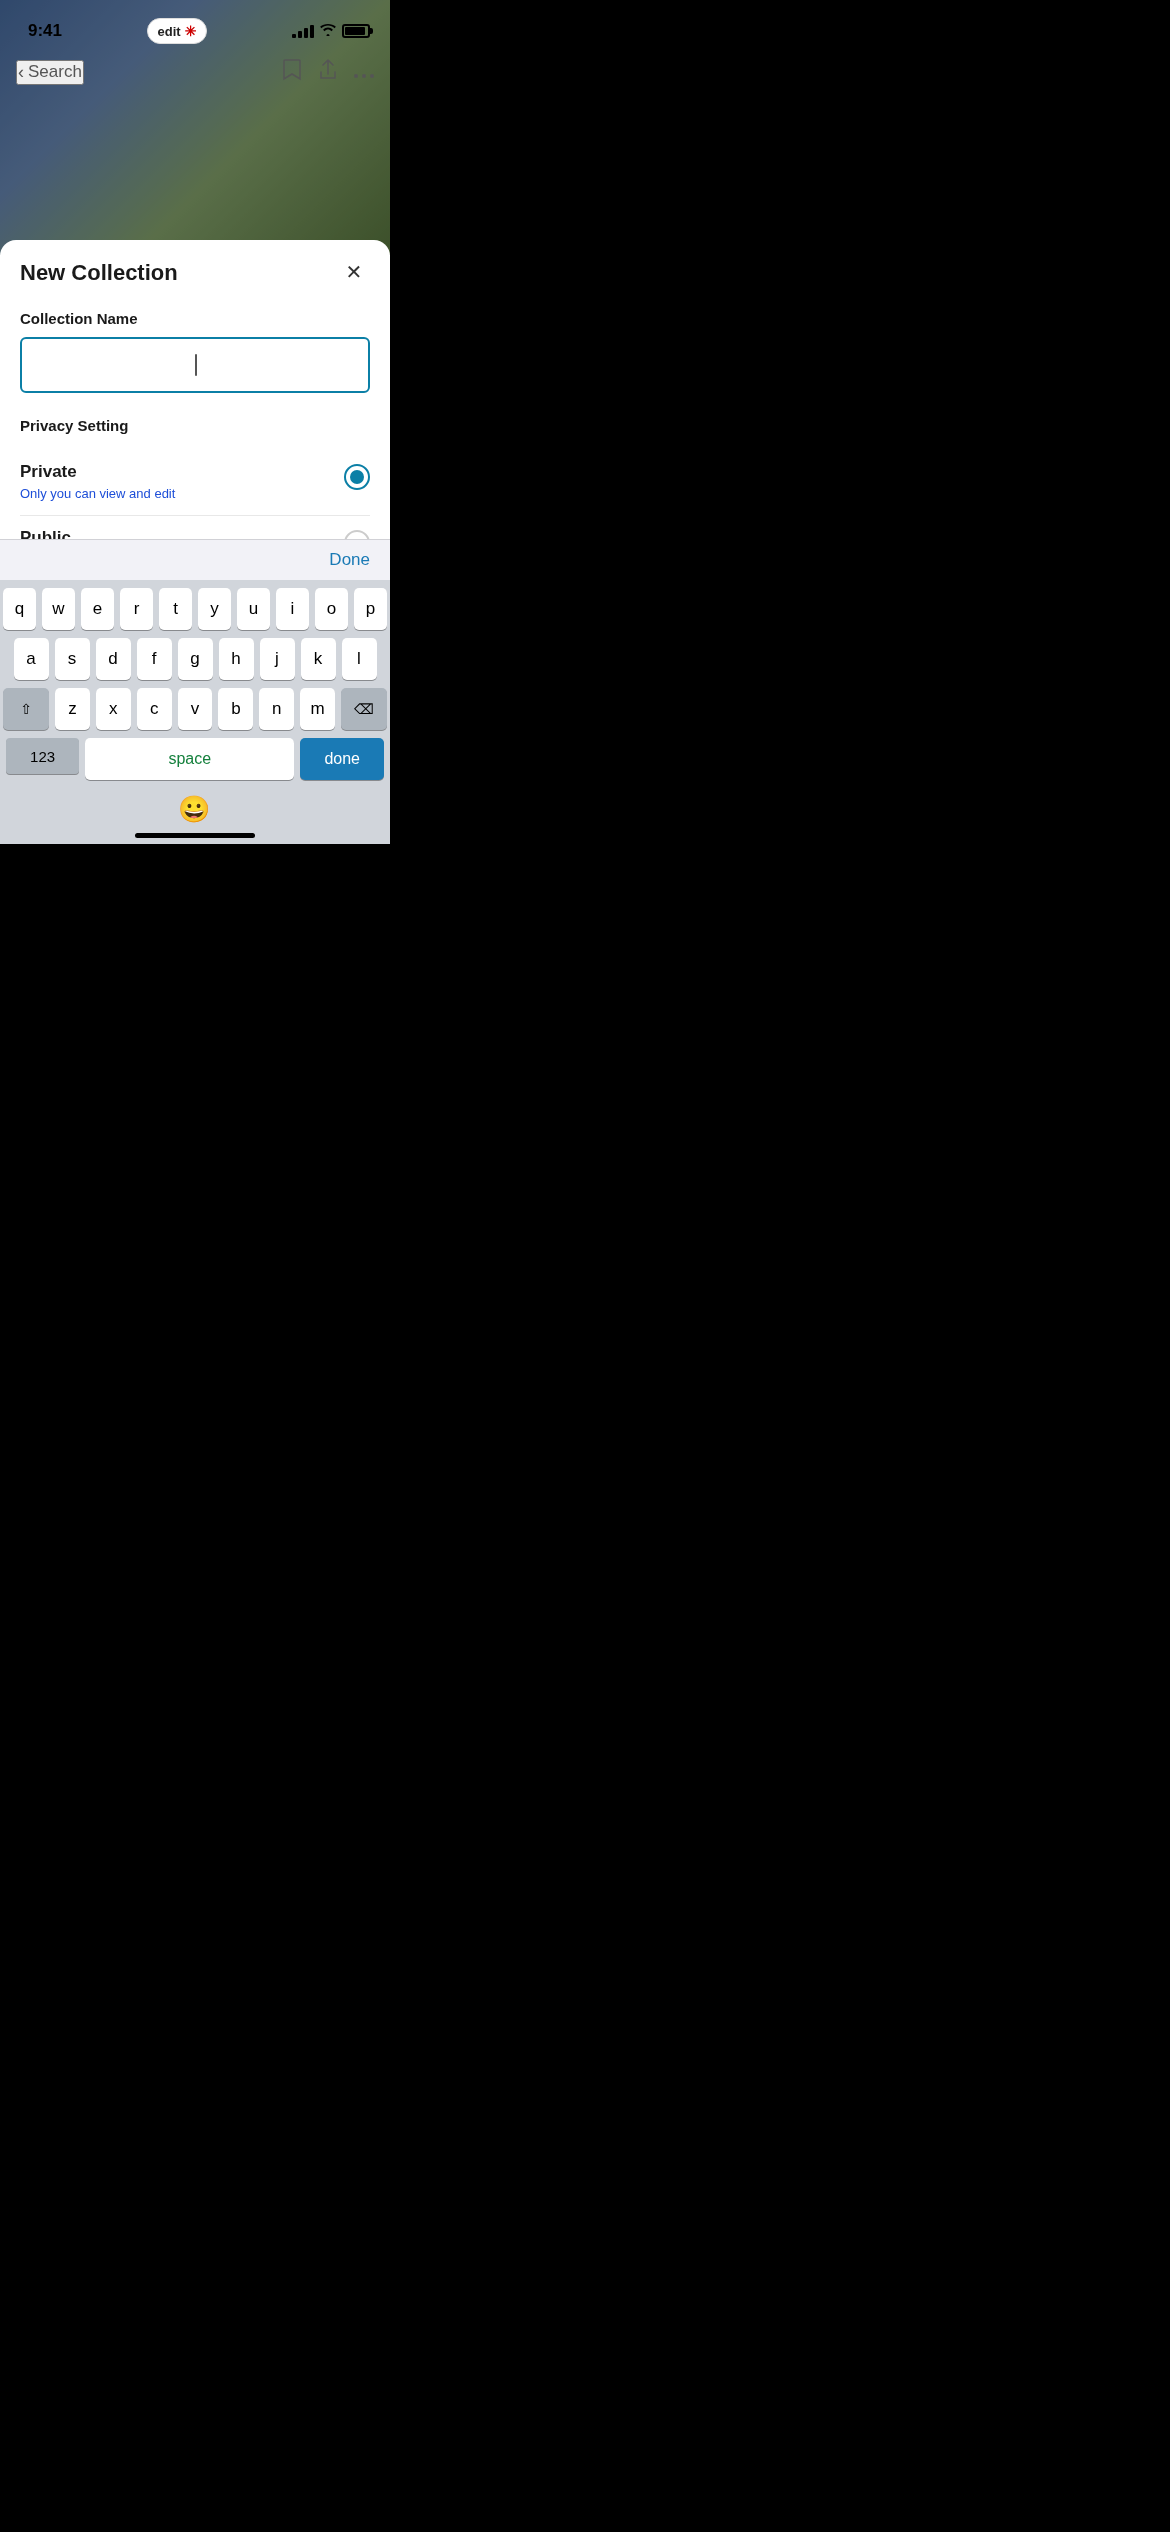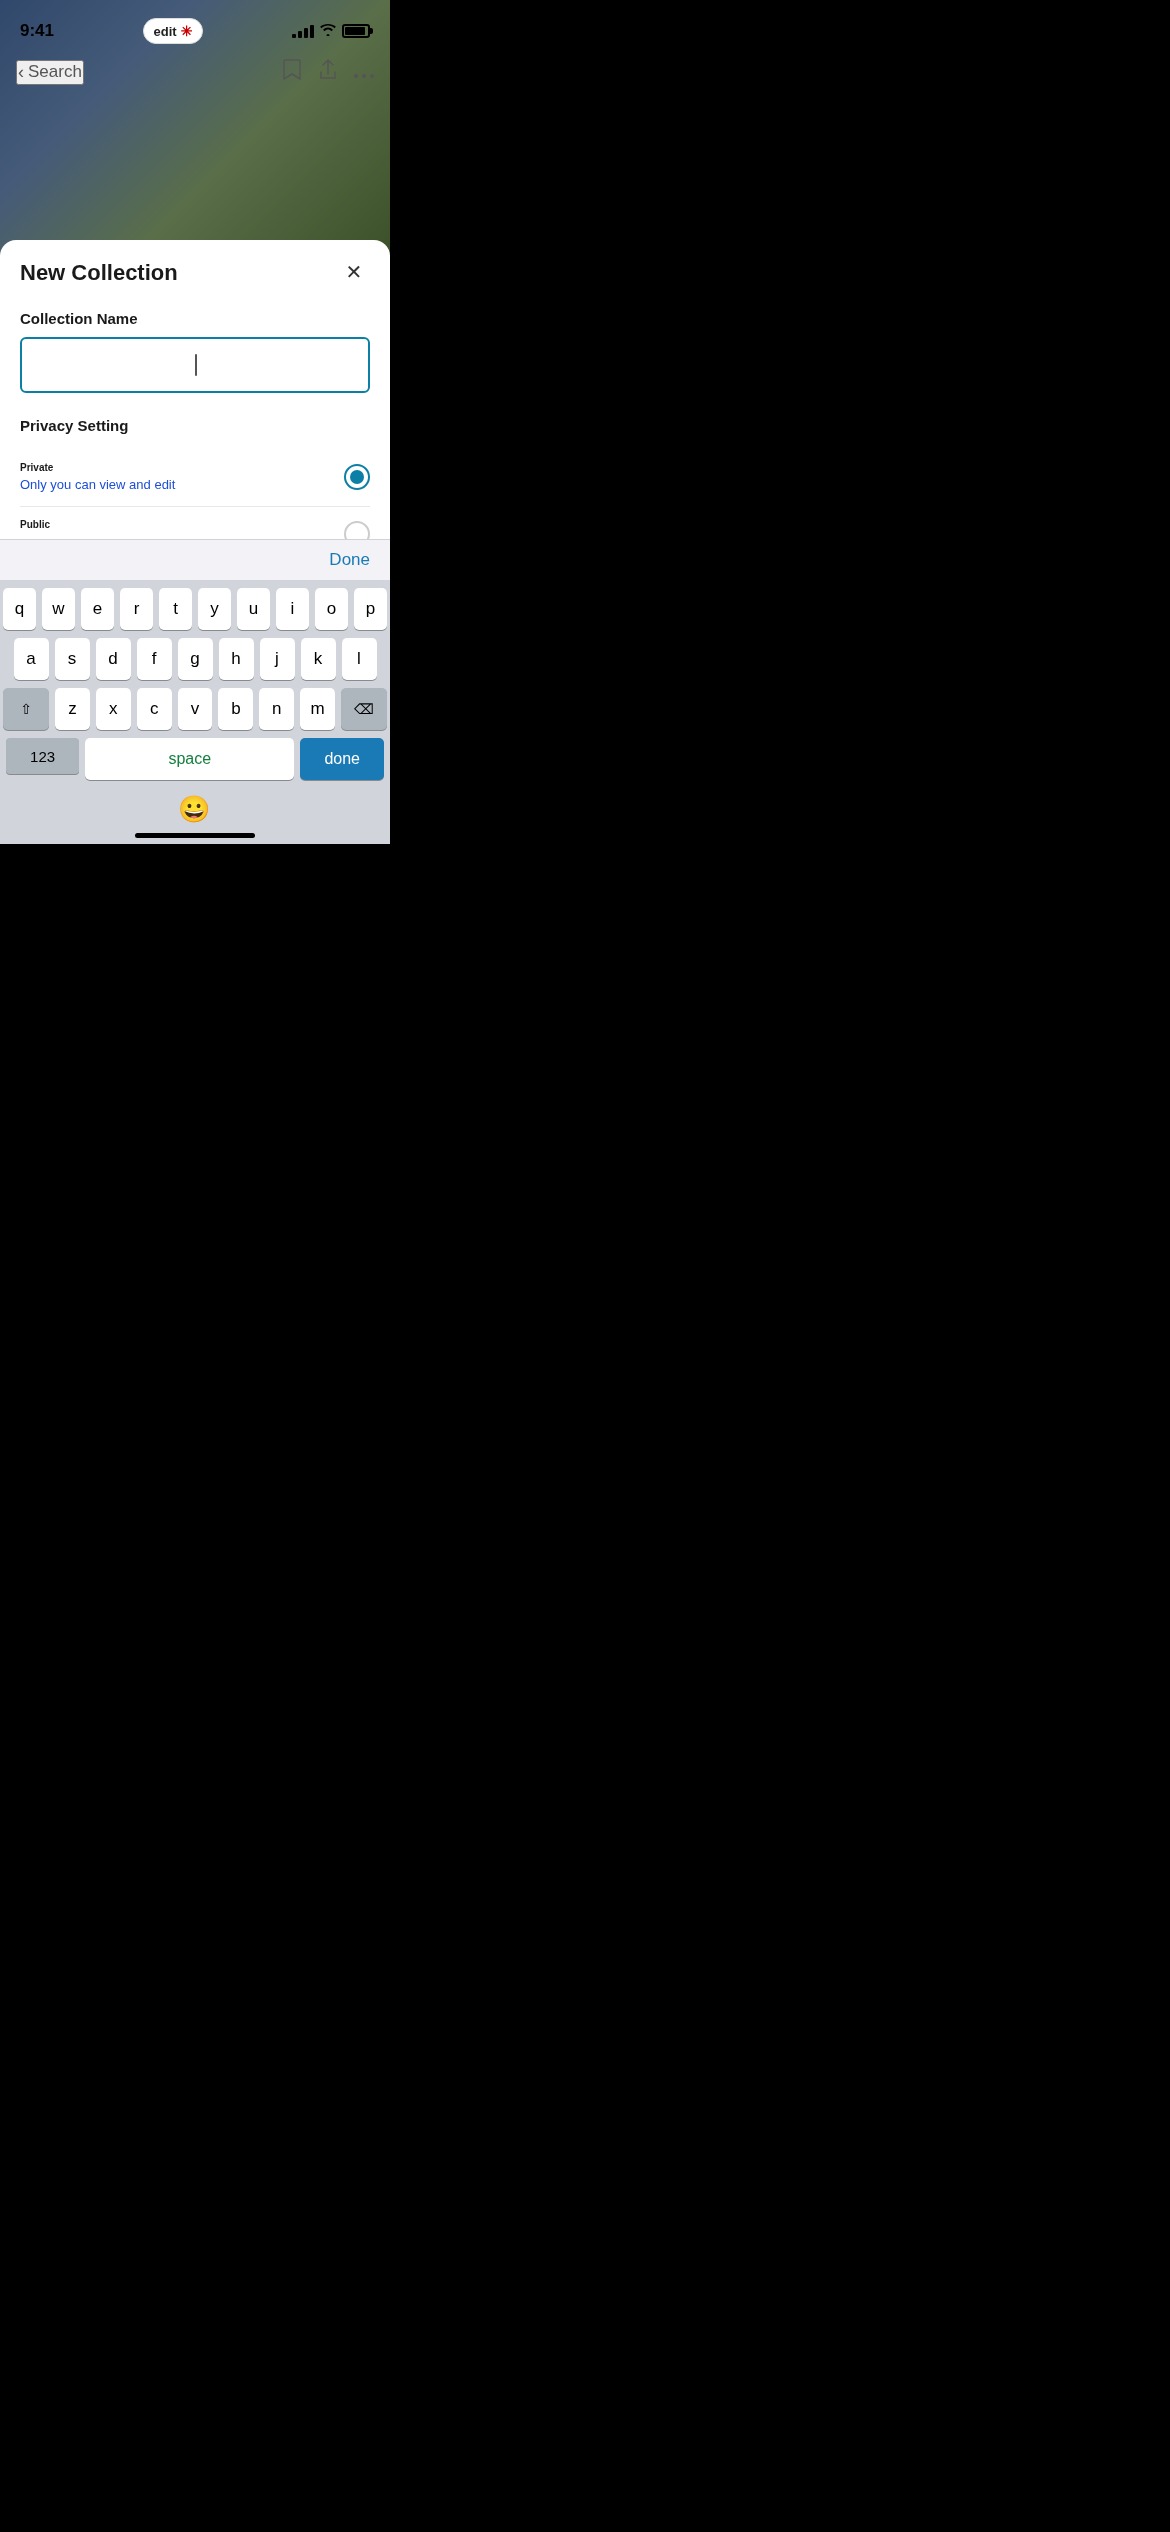--- a/index.html
+++ b/index.html
@@ -11,21 +11,21 @@
       background: #000;
       font-family: -apple-system, BlinkMacSystemFont, 'Helvetica Neue', Arial, sans-serif;
       overflow: hidden;
       position: relative;
     }
 
     
     .status-bar {
       position: absolute;
       top: 0;
-      left: 0;
+      left: 8px;
       right: 0;
       height: 50px;
       display: flex;
       align-items: center;
       justify-content: space-between;
       padding: 12px 20px 0;
       z-index: 100;
     }
 
     .status-time {
@@ -270,21 +270,21 @@
       padding: 12px 0;
       border-bottom: 1px solid #e8e8e8;
     }
 
     .privacy-text {
       flex: 1;
       padding-right: 16px;
     }
 
     .privacy-name {
-      font-size: 10px;
+      font-size: 17px;
       font-weight: 700;
       color: #1a1a1a;
       margin-bottom: 3px;
     }
 
     .privacy-desc {
       font-size: 13px;
       color: #1d4ed8;
       line-height: 1.4;
     }

